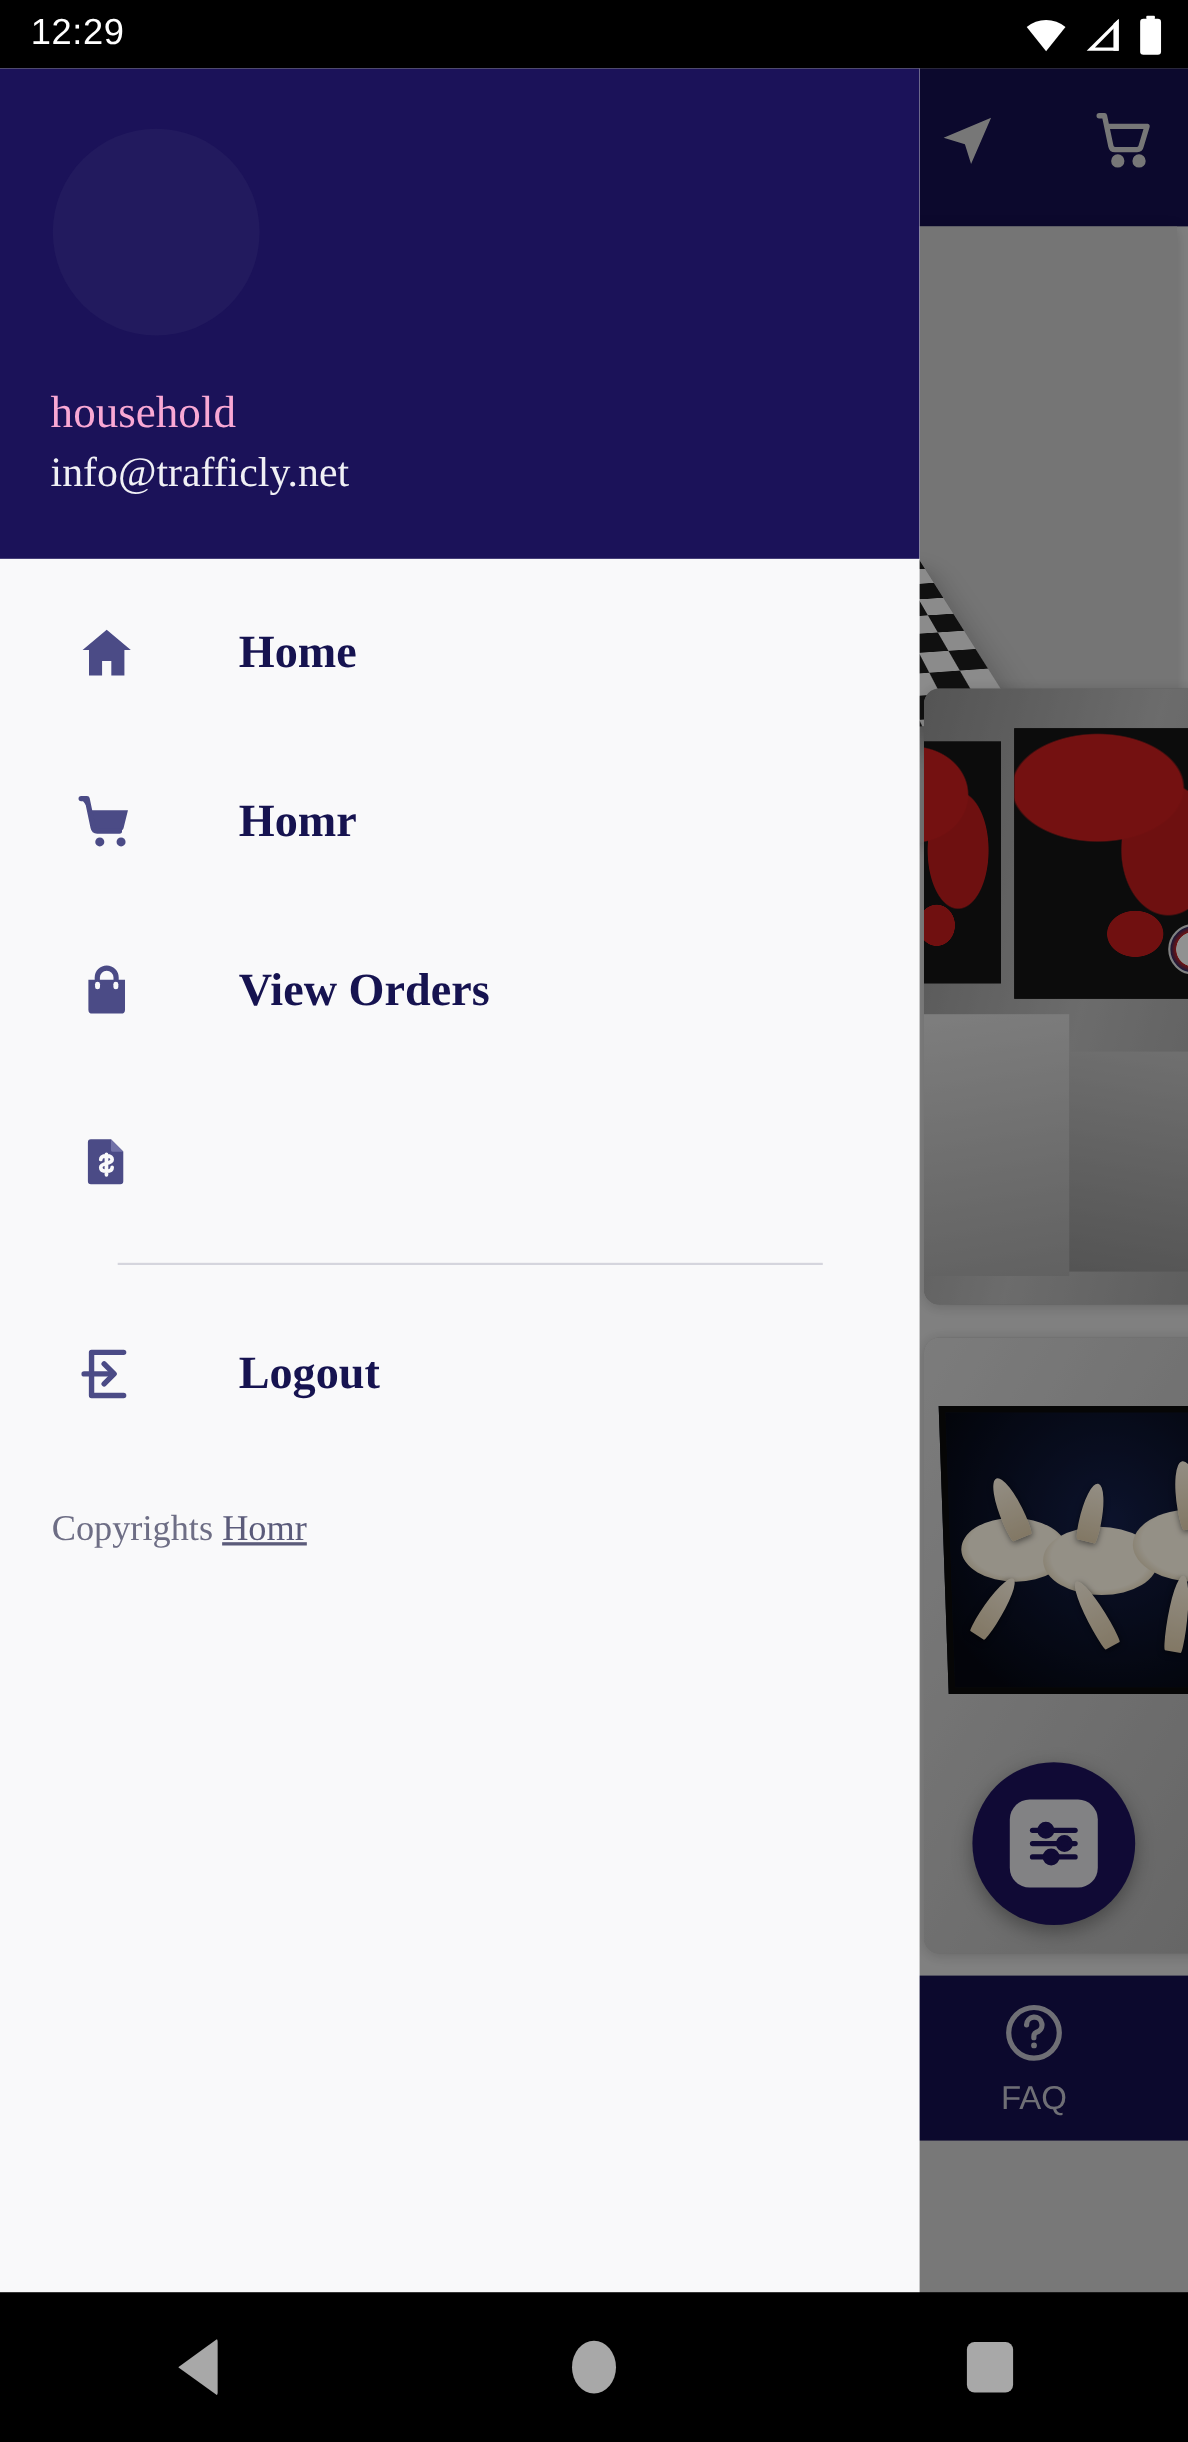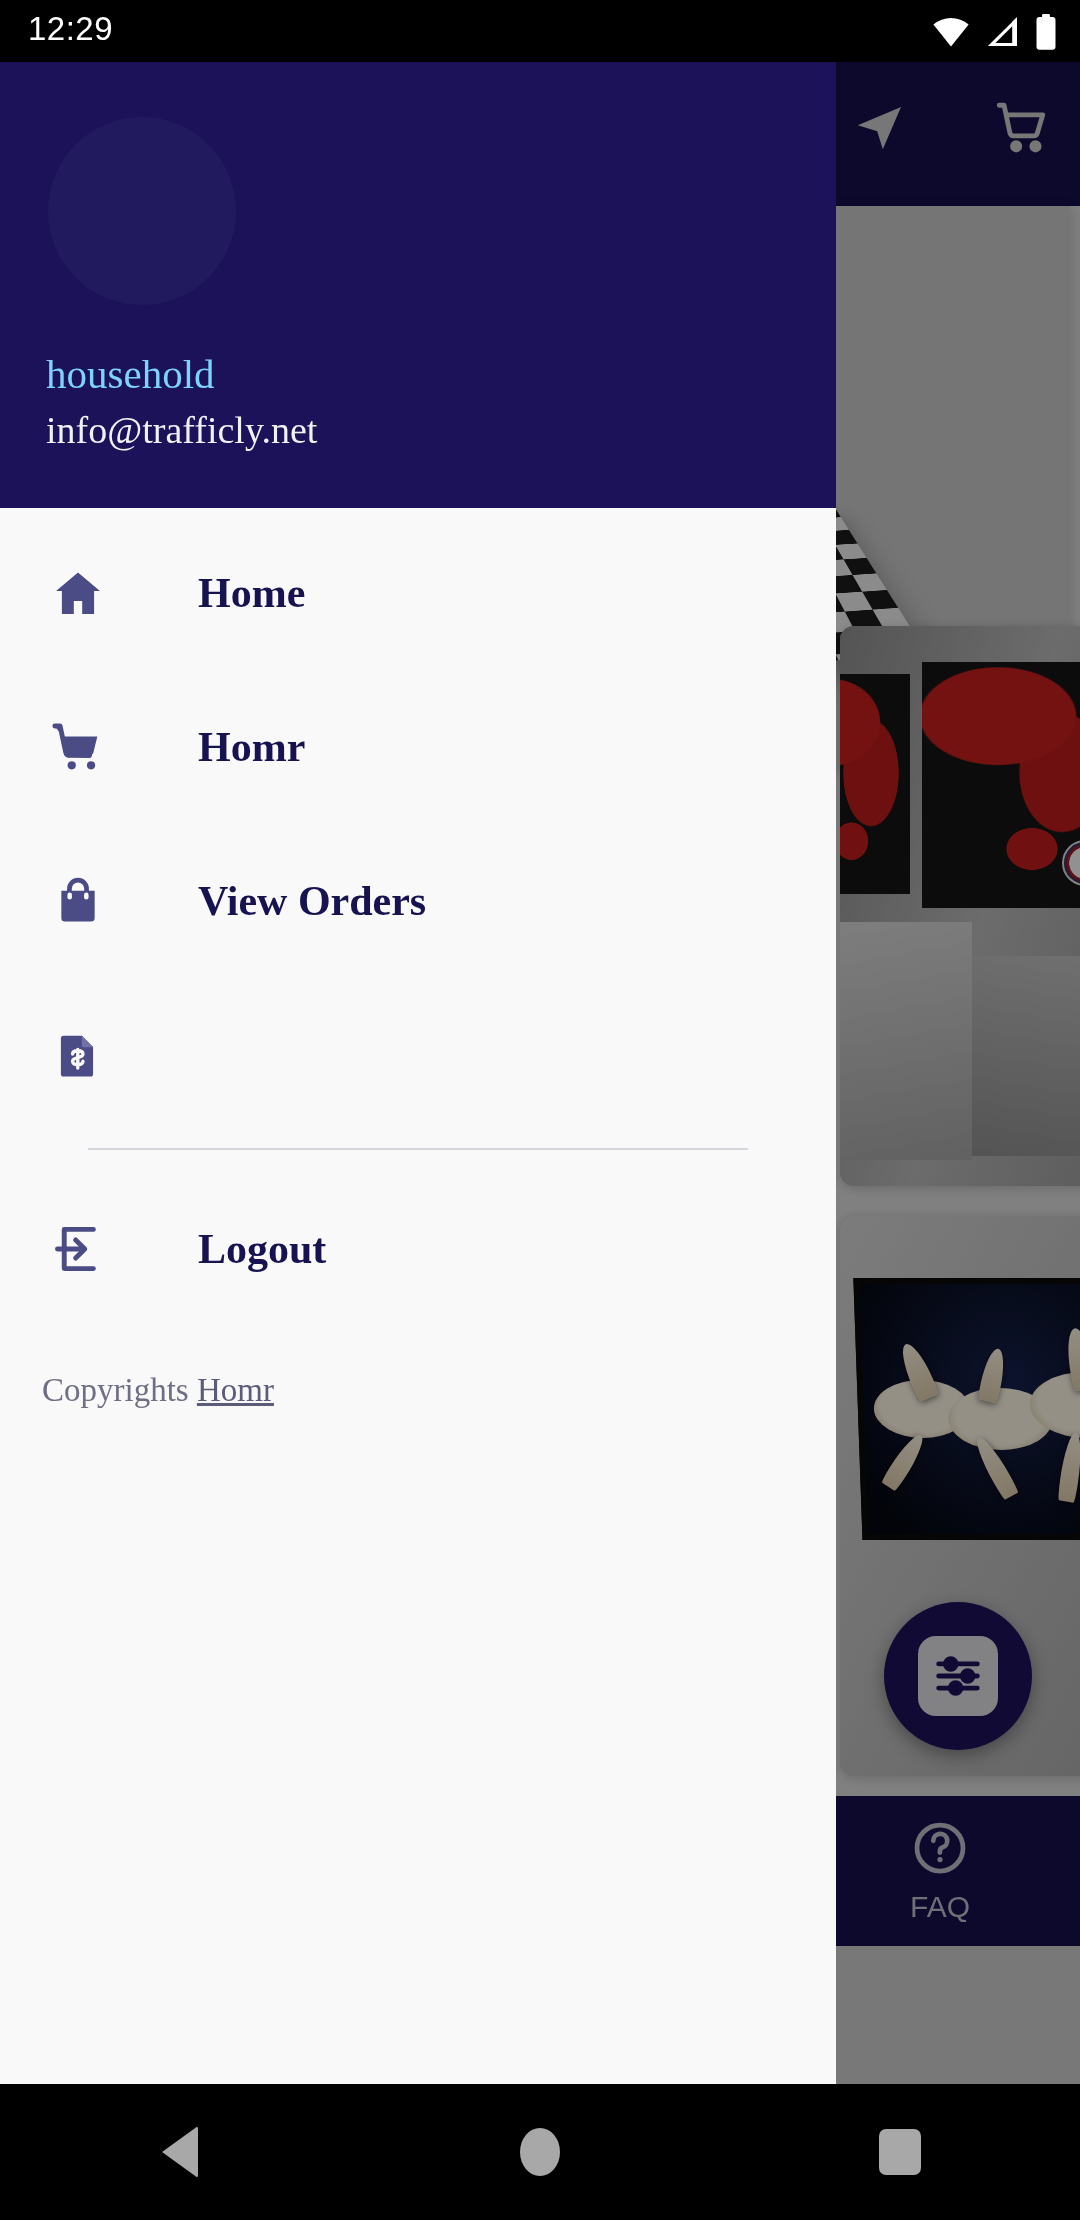--- a/index.html
+++ b/index.html
@@ -241,33 +241,33 @@
   #avatar {
     position: absolute;
     left: 48px; top: 55px;
     width: 188px; height: 188px;
     border-radius: 50%;
     background: #221a5e;
   }
   #drawer-name {
     position: absolute;
     left: 46px; top: 290px;
-    color: #7dd3fc;
+    color: #f9a8d4;
     font-size: 41px;
     line-height: 1.1;
   }
   #drawer-email {
     position: absolute;
     left: 46px; top: 348px;
     color: #f0f0f5;
     font-size: 38px;
     line-height: 1.1;
   }
 
-  .menu-list { position: relative; padding-top: 8px; }
+  .menu-list { position: relative; padding-top: 8px; padding-left: 19px; }
   .menu-item {
     position: relative;
     height: 154px;
     display: flex;
     align-items: center;
   }
   .menu-icon {
     width: 96px;
     margin-left: 30px;
     display: flex;
@@ -281,21 +281,21 @@
     font-size: 42px;
     font-weight: bold;
     white-space: nowrap;
   }
   #menu-divider {
     margin: 16px 88px 22px 88px;
     height: 2px;
     background: #d5d5dd;
   }
   #copyright {
-    margin: 46px 0 0 42px;
+    margin: 46px 0 0 28px;
     color: #6e6e85;
     font-size: 33px;
   }
   #copyright .link {
     color: #5b5b7a;
     text-decoration: underline;
   }
 
   
   #android-nav {

